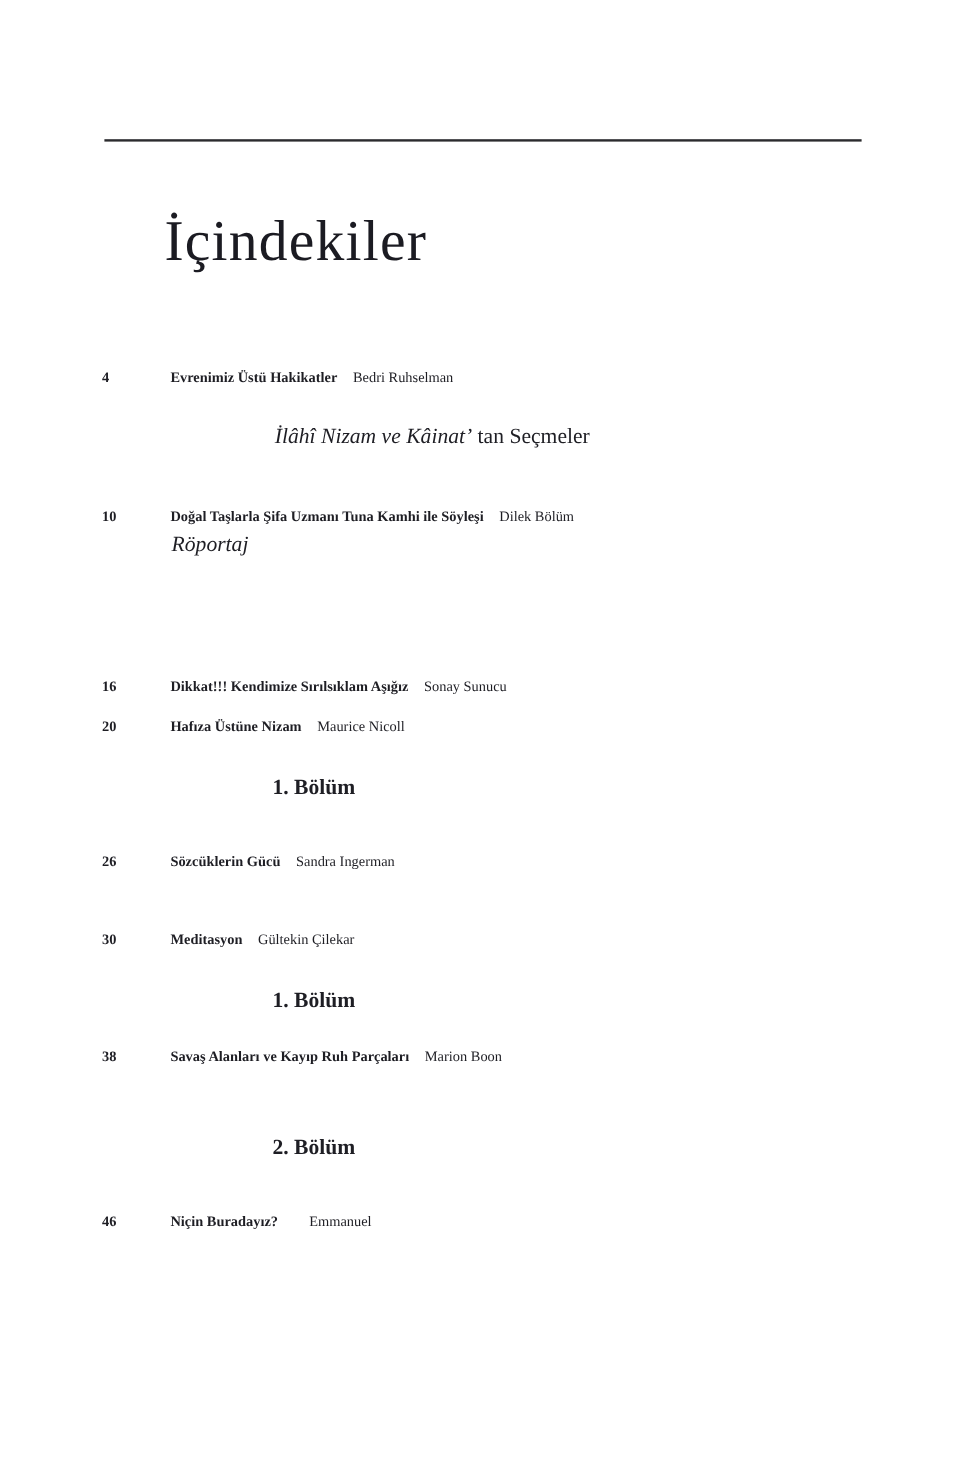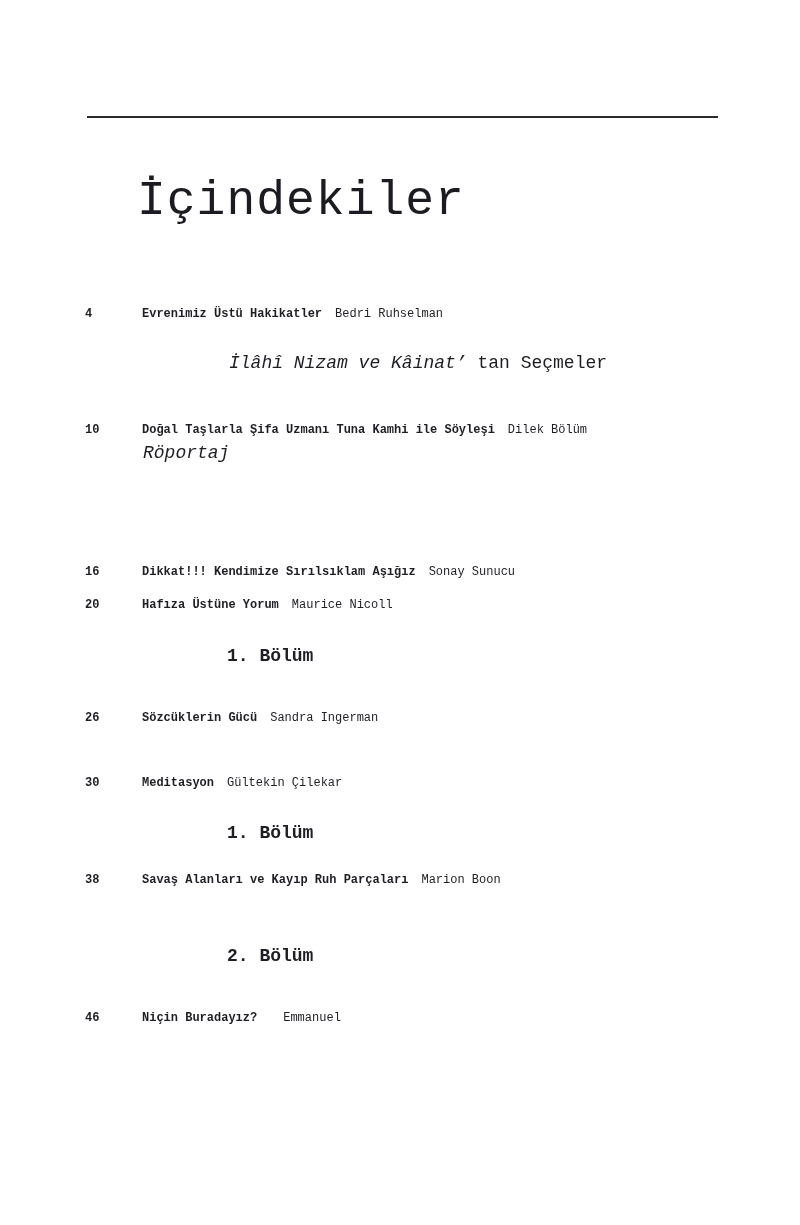--- a/index.html
+++ b/index.html
@@ -1,20 +1,20 @@
 <!DOCTYPE html>
 <html><head>
 <meta charset="utf-8">
 <style>
   html,body{margin:0;padding:0;background:#ffffff;}
   .page{
     position:relative;
     width:800px;height:1081px;
     background:#ffffff;
-    font-family:Liberation Mono, monospace;
+    font-family:Liberation Serif, serif;
     color:#1e1e24;
     overflow:hidden;
   }
   .rule{
     position:absolute;
     left:87px;top:116px;
     width:631px;height:2px;
     background:#2b2b2e;
   }
   .doc-title{
@@ -73,21 +73,21 @@
   </div>
   <div class="subrow" style="top:444px;left:143px">
     <span class="it">Röportaj</span>
   </div>
 
   <div class="row" style="top:566px">
     <span class="num">16</span><span class="t">Dikkat!!! Kendimize Sırılsıklam Aşığız</span><span class="a">Sonay Sunucu</span>
   </div>
 
   <div class="row" style="top:599px">
-    <span class="num">20</span><span class="t">Hafıza Üstüne Yorum</span><span class="a">Maurice Nicoll</span>
+    <span class="num">20</span><span class="t">Hafıza Üstüne Nizam</span><span class="a">Maurice Nicoll</span>
   </div>
   <div class="subrow bolum" style="top:647px;left:227px">
     <span>1. Bölüm</span>
   </div>
 
   <div class="row" style="top:712px">
     <span class="num">26</span><span class="t">Sözcüklerin Gücü</span><span class="a">Sandra Ingerman</span>
   </div>
 
   <div class="row" style="top:777px">

